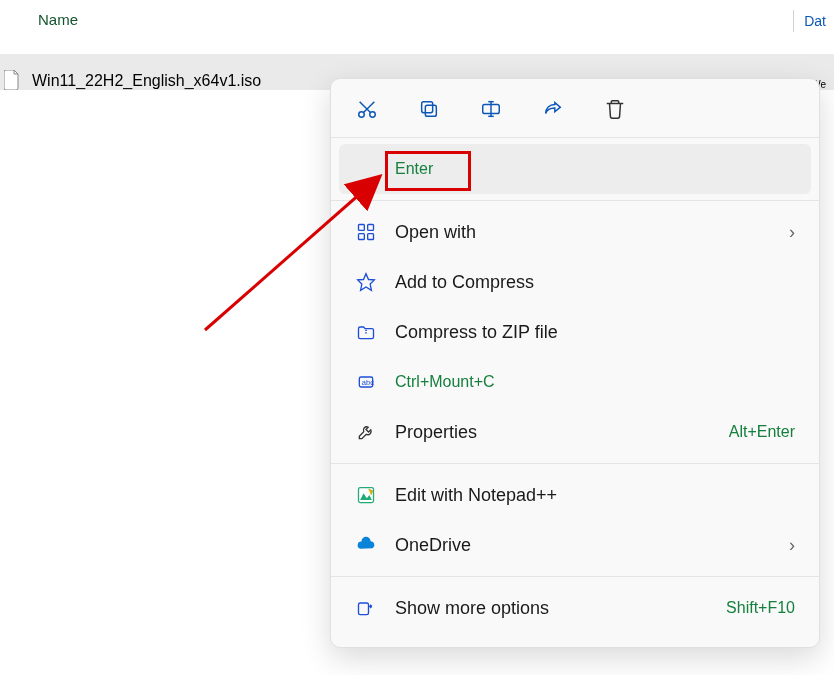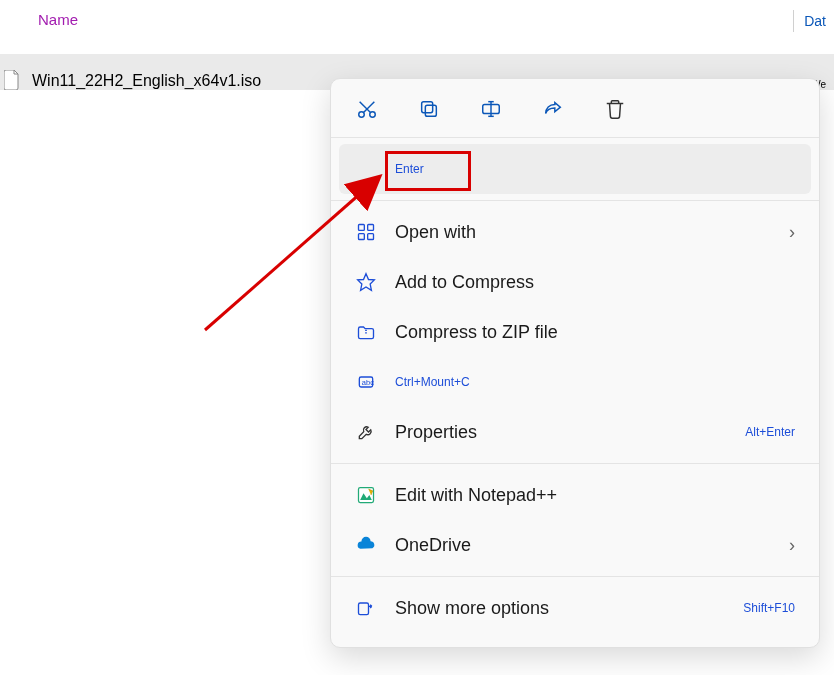--- a/index.html
+++ b/index.html
@@ -11,21 +11,21 @@
       width: 834px;
       height: 675px;
       position: relative;
       overflow: hidden;
     }
     .header-row {
       display: flex;
       align-items: center;
       height: 40px;
       padding-left: 38px;
-      color: #a21caf;
+      color: #14532d;
       font-size: 15px;
       border-bottom: 1px solid transparent;
     }
     .header-name { flex: 1; }
     .header-date {
       position: absolute;
       right: 0;
       top: 10px;
       padding-right: 8px;
       color: #0b57b8;
@@ -102,21 +102,21 @@
     .menu-icon {
       width: 22px; height: 22px;
       margin-right: 18px;
       display: flex; align-items: center; justify-content: center;
       color: #1d4ed8;
       flex-shrink: 0;
     }
     .menu-icon.empty { visibility: hidden; }
     .menu-icon.dark { color: #333; }
     .menu-label { flex: 1; }
-    .menu-shortcut { color: #1d4ed8; font-size: 12px; }
+    .menu-shortcut { color: #15803d; font-size: 16px; }
     .menu-chevron { color: #666; font-size: 18px; }
 
     
     .red-box {
       position: absolute;
       border: 3px solid #d80000;
       pointer-events: none;
     }
     
     .red-arrow {

